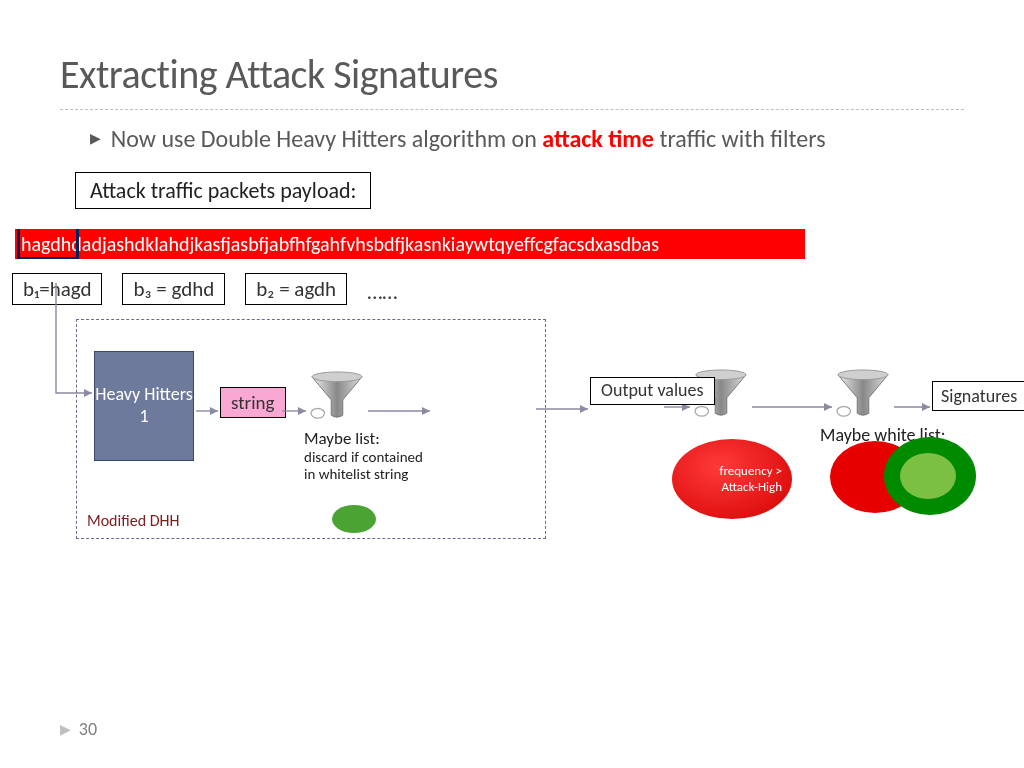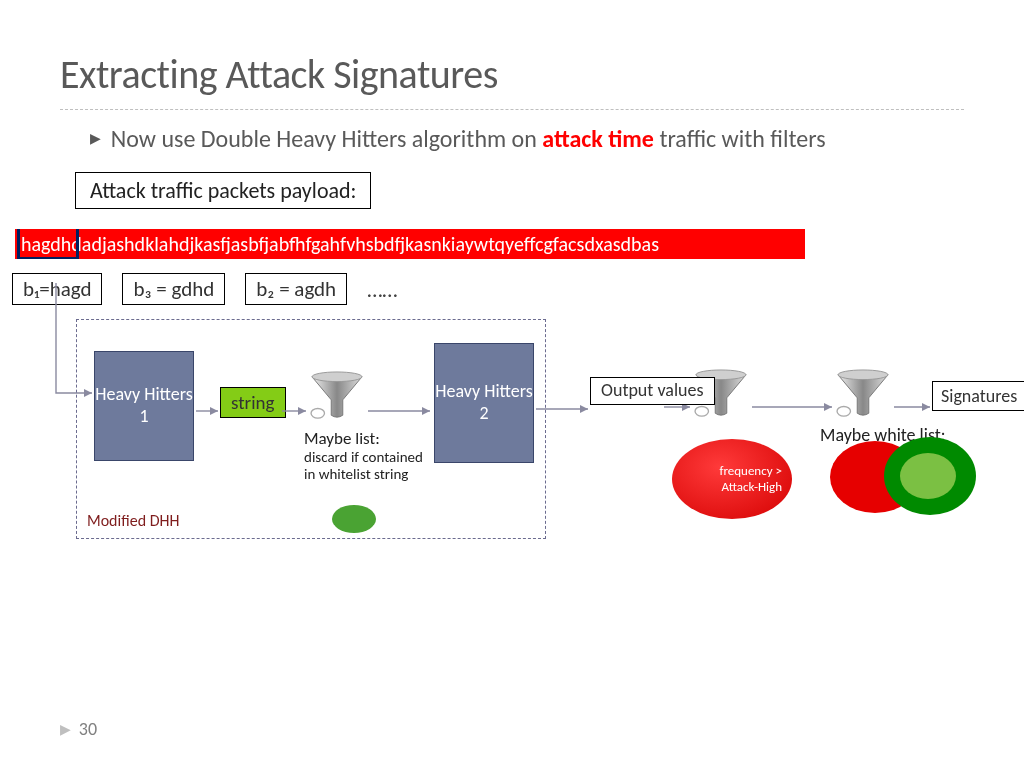--- a/index.html
+++ b/index.html
@@ -24,39 +24,39 @@
   .payload-label { margin-left: 15px; }
   .payload-bar {
     position: relative; margin-top: 20px; margin-left: -45px;
     background: #ff0000; color: #fff; font-size: 20px;
     padding: 3px 6px; width: 790px; white-space: nowrap; overflow: hidden;
   }
   .payload-highlight {
     position: absolute; left: 2px; top: -3px; height: 34px; width: 62px;
     border: 3px solid #002060; pointer-events: none;
   }
-  .bboxes { margin-top: 14px; display: flex; align-items: center; gap: 20px; margin-left: -48px; }
+  .bboxes { margin-top: 14px; display: flex; align-items: flex-end; gap: 20px; margin-left: -48px; }
   .bbox { border: 1.5px solid #000; padding: 2px 10px; font-size: 21px; background:#fff; }
   .ellips { font-size: 22px; color:#444; }
   .diagram { position: relative; margin-top: 14px; height: 250px; margin-left: -40px; }
   .dhh-frame {
     position: absolute; left: 56px; top: 0; width: 470px; height: 220px;
     border: 1.5px dashed #6b6b8f;
   }
   .dhh-label { position: absolute; left: 10px; bottom: 8px; font-size: 16px; color: #7f1d1d; }
   .hh-box {
     position: absolute; width: 100px; height: 110px; background: #6e7a9c;
     border: 1px solid #3a466a; color: #ffffff; font-size: 18px; text-align: center;
     display: flex; align-items: center; justify-content: center; line-height: 1.2;
   }
   .hh1 { left: 74px; top: 32px; }
   .hh2 { left: 414px; top: 24px; height:120px; }
   .string-box {
     position: absolute; left: 200px; top: 68px; border: 1.5px solid #000;
-    padding: 3px 10px; font-size: 19px; background:#84cc16;
+    padding: 3px 10px; font-size: 19px; background:#f9a8d4;
   }
   .outvals { position: absolute; left: 570px; top: 58px; border: 1.5px solid #000; padding: 3px 10px; font-size: 18px; background:#fff; line-height:1.1; }
   .sigs { position: absolute; left: 912px; top: 62px; border: 1.5px solid #000; padding: 3px 8px; font-size: 18px; background:#fff; }
   .funnel { position: absolute; width: 58px; height: 50px; }
   .funnel svg { width: 100%; height: 100%; }
   .f1 { left: 288px; top: 52px; }
   .f2 { left: 672px; top: 50px; }
   .f3 { left: 814px; top: 50px; }
   .caption { position: absolute; font-size: 15px; color: #222; line-height: 1.15; }
   .cap-wl { left: 284px; top: 110px; width: 130px; }
@@ -118,21 +118,20 @@
           </defs>
         <path d="M 4 0 L 4 110 L 40 110" fill="none" stroke="#8a8aa0" stroke-width="1.4" marker-end="url(#ah0)"></path>
       </svg>
     </div>
 
     <div class="dhh-frame">
       <div class="dhh-label">Modified DHH</div>
     </div>
 
     <div class="hh-box hh1">Heavy Hitters 1</div>
-    <div class="hh-box hh2">Heavy Hitters 2</div>
 
     <div class="string-box">string</div>
 
     <div class="arrow" style="left:176px; top:82px;">
       <svg width="26" height="10">
           <defs>
             <marker id="ah1" markerWidth="8" markerHeight="8" refX="6" refY="3" orient="auto">
               <path d="M0,0 L6,3 L0,6 Z" fill="#8a8aa0"></path>
             </marker>
           </defs>

